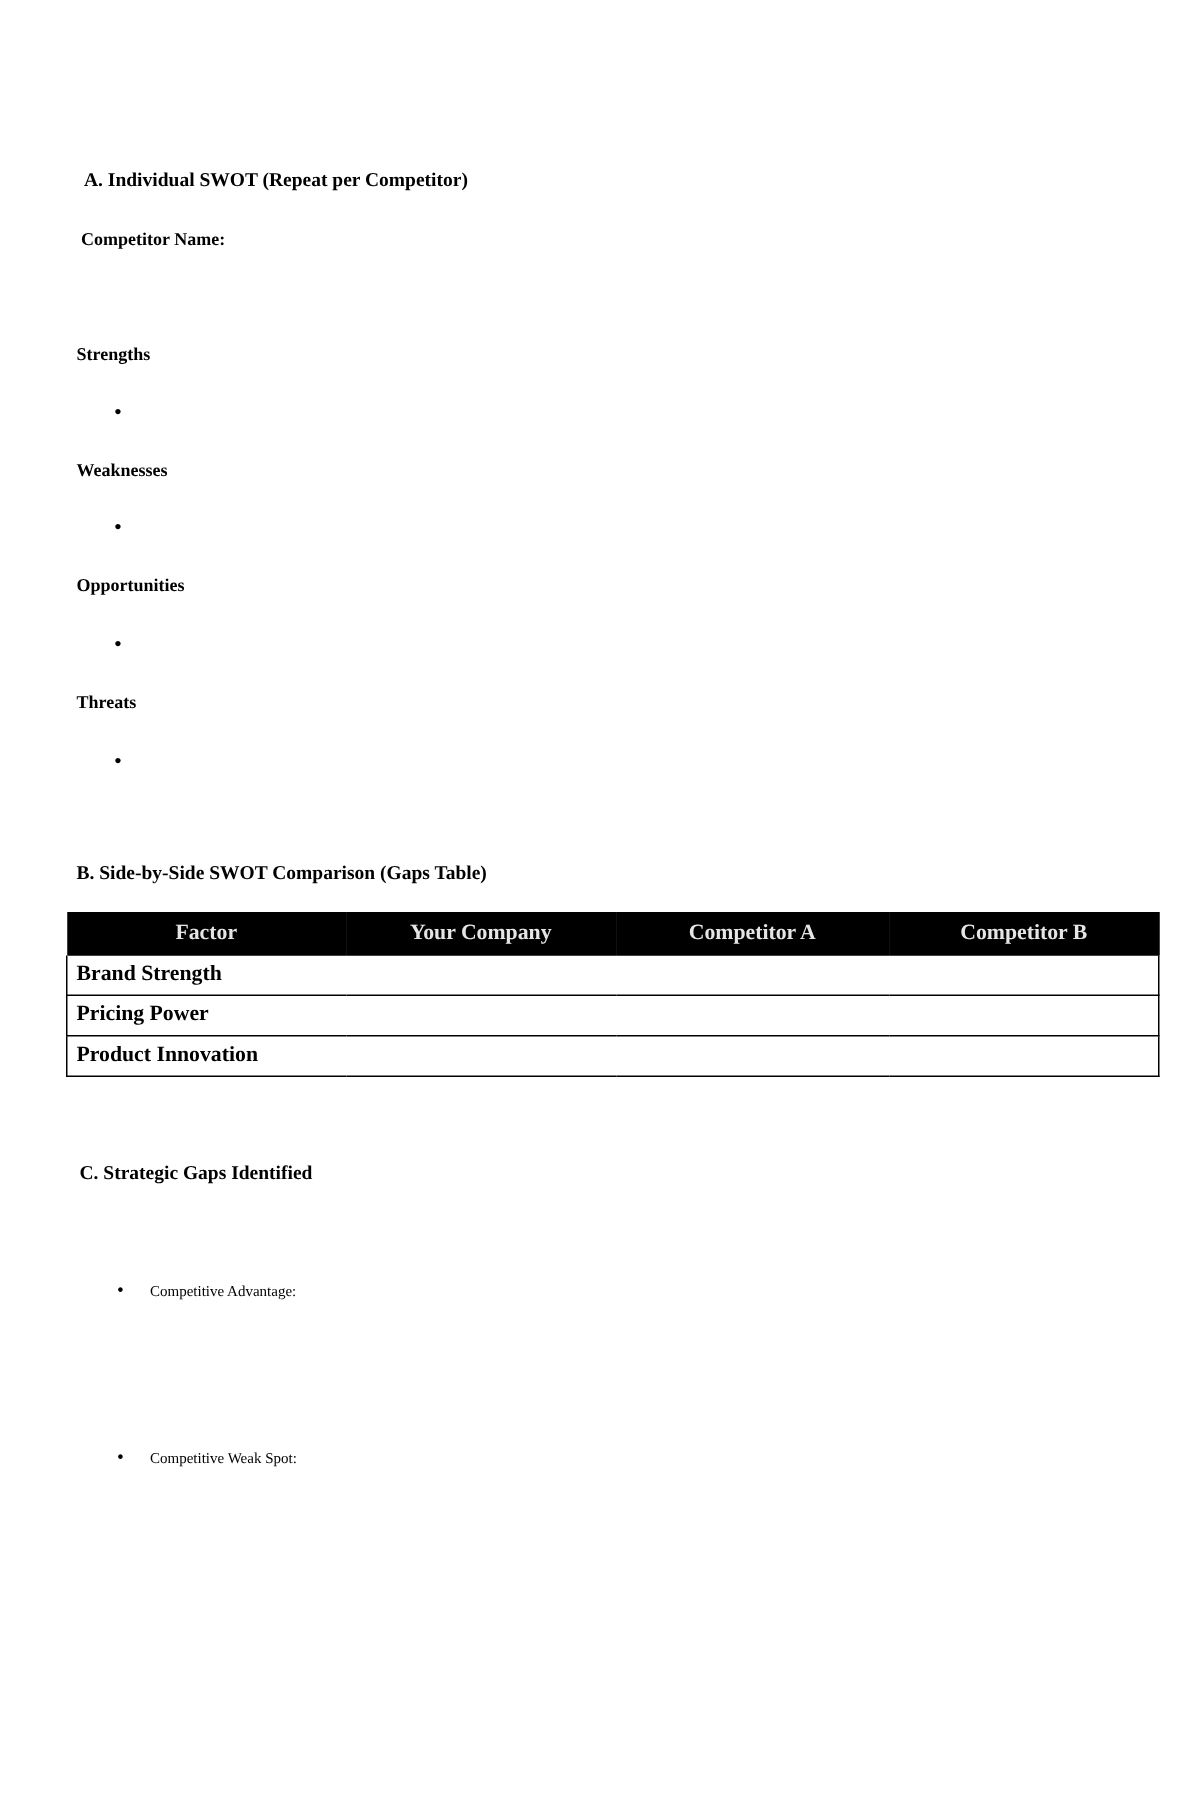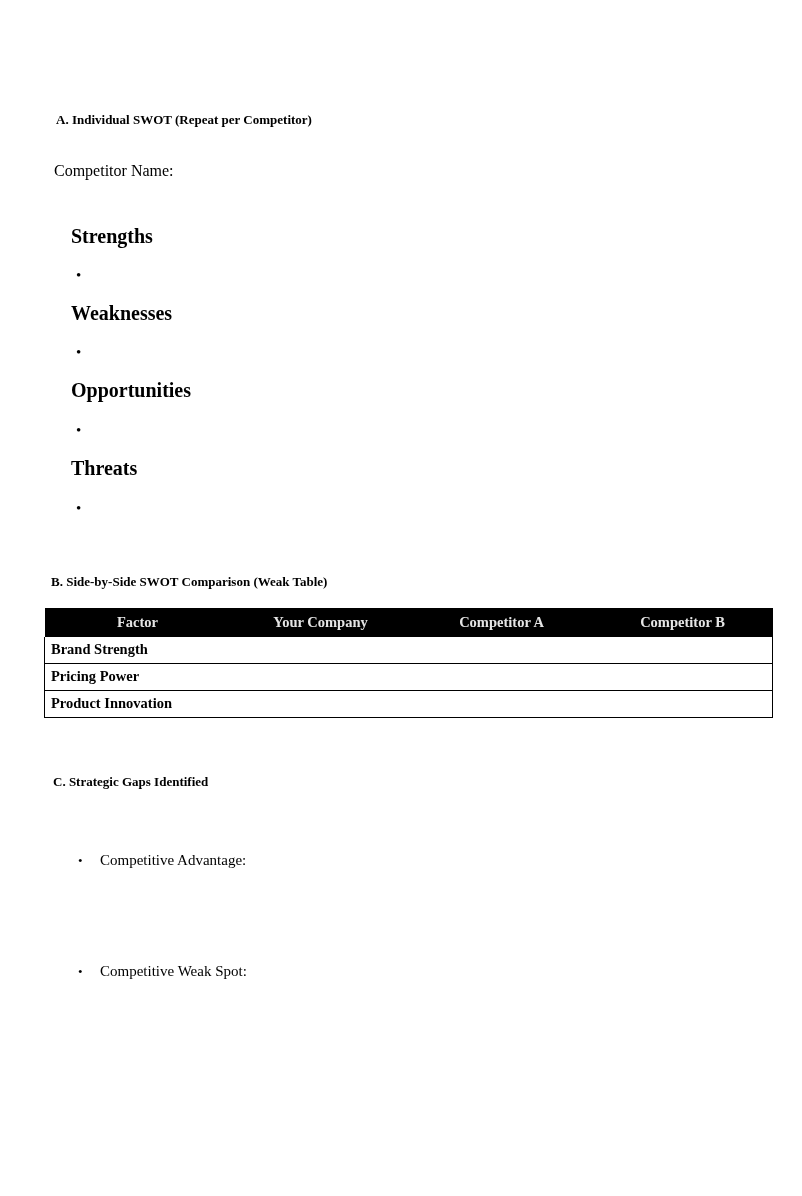--- a/index.html
+++ b/index.html
@@ -51,47 +51,45 @@
   .section-head {
     position: absolute;
     font-weight: bold;
     font-size: 13px;
     line-height: 20px;
     white-space: nowrap;
   }
   .sub-head {
     position: absolute;
     font-weight: bold;
-    font-size: 20px;
+    font-size: 12px;
     line-height: 20px;
     white-space: nowrap;
-    margin-left: 20px;
   }
   .field-label {
     position: absolute;
-    font-weight: normal;
-    font-size: 16px;
+    font-weight: bold;
+    font-size: 12px;
     line-height: 18px;
     white-space: nowrap;
-    margin-top: 12px;
   }
   .bullet-empty {
     position: absolute;
     width: 10px;
     height: 10px;
     font-size: 15px;
     line-height: 10px;
     color: #000;
   }
   .bullet-empty::before {
     content: "\2022";
   }
   .bullet-row {
     position: absolute;
-    font-size: 15px;
+    font-size: 10px;
     line-height: 18px;
     white-space: nowrap;
   }
   .bullet-row .dot {
     display: inline-block;
     width: 22px;
   }
   .bullet-row .dot::before {
     content: "\2022";
     font-size: 13px;
@@ -161,21 +159,21 @@
 
   <div class="sub-head" style="left:51px; top:303px;">Weaknesses</div>
   <div class="bullet-empty" style="left:76px; top:347px;"></div>
 
   <div class="sub-head" style="left:51px; top:380px;">Opportunities</div>
   <div class="bullet-empty" style="left:76px; top:425px;"></div>
 
   <div class="sub-head" style="left:51px; top:458px;">Threats</div>
   <div class="bullet-empty" style="left:76px; top:503px;"></div>
 
-  <div class="section-head" style="left:51px; top:572px;">B. Side-by-Side SWOT Comparison (Weak Table)</div>
+  <div class="section-head" style="left:51px; top:572px;">B. Side-by-Side SWOT Comparison (Gaps Table)</div>
 
   <table class="cmp-table">
     <thead>
       <tr>
         <th style="width:182px;">Factor</th>
         <th style="width:176px;">Your Company</th>
         <th style="width:178px;">Competitor A</th>
         <th style="width:176px;">Competitor B</th>
       </tr>
     </thead>

